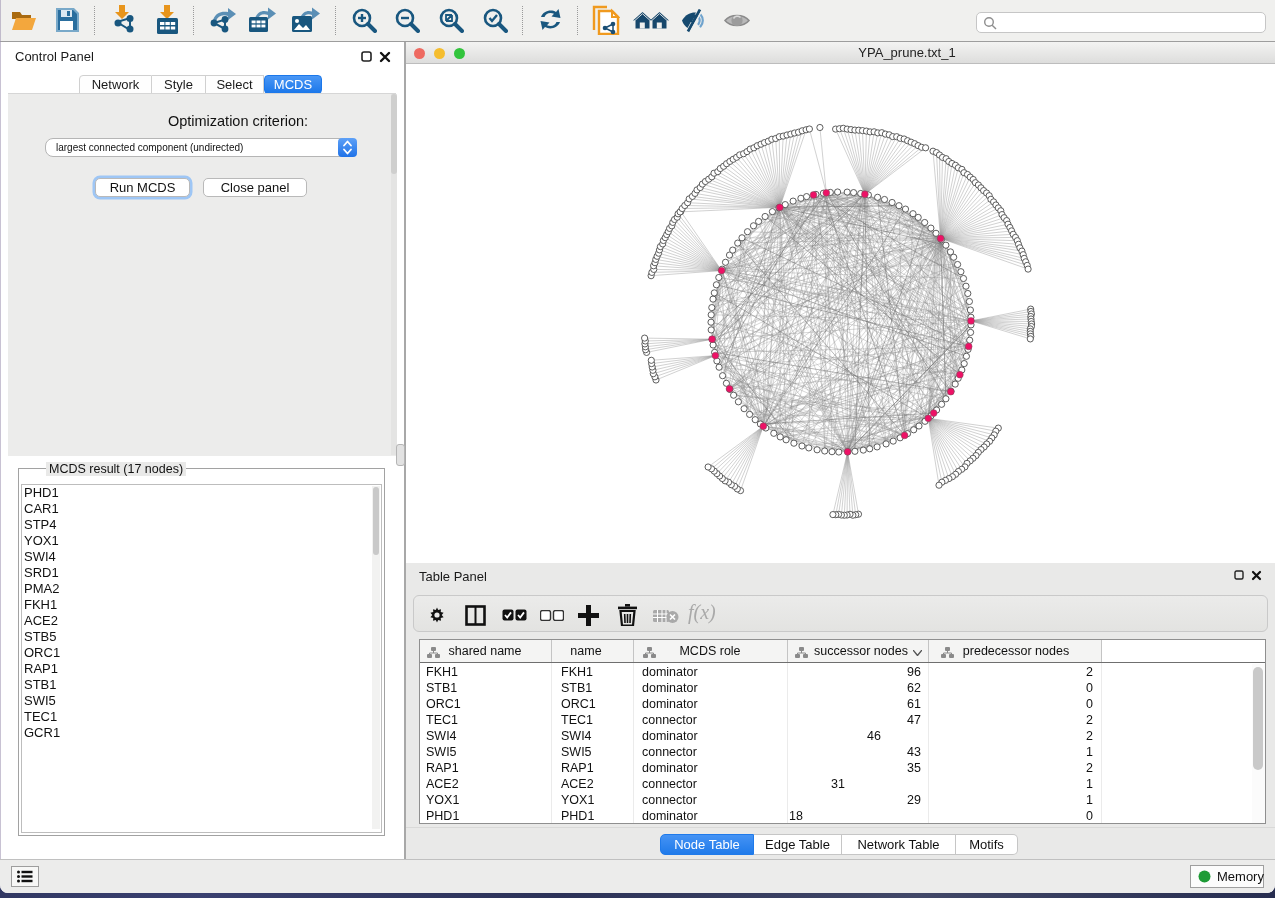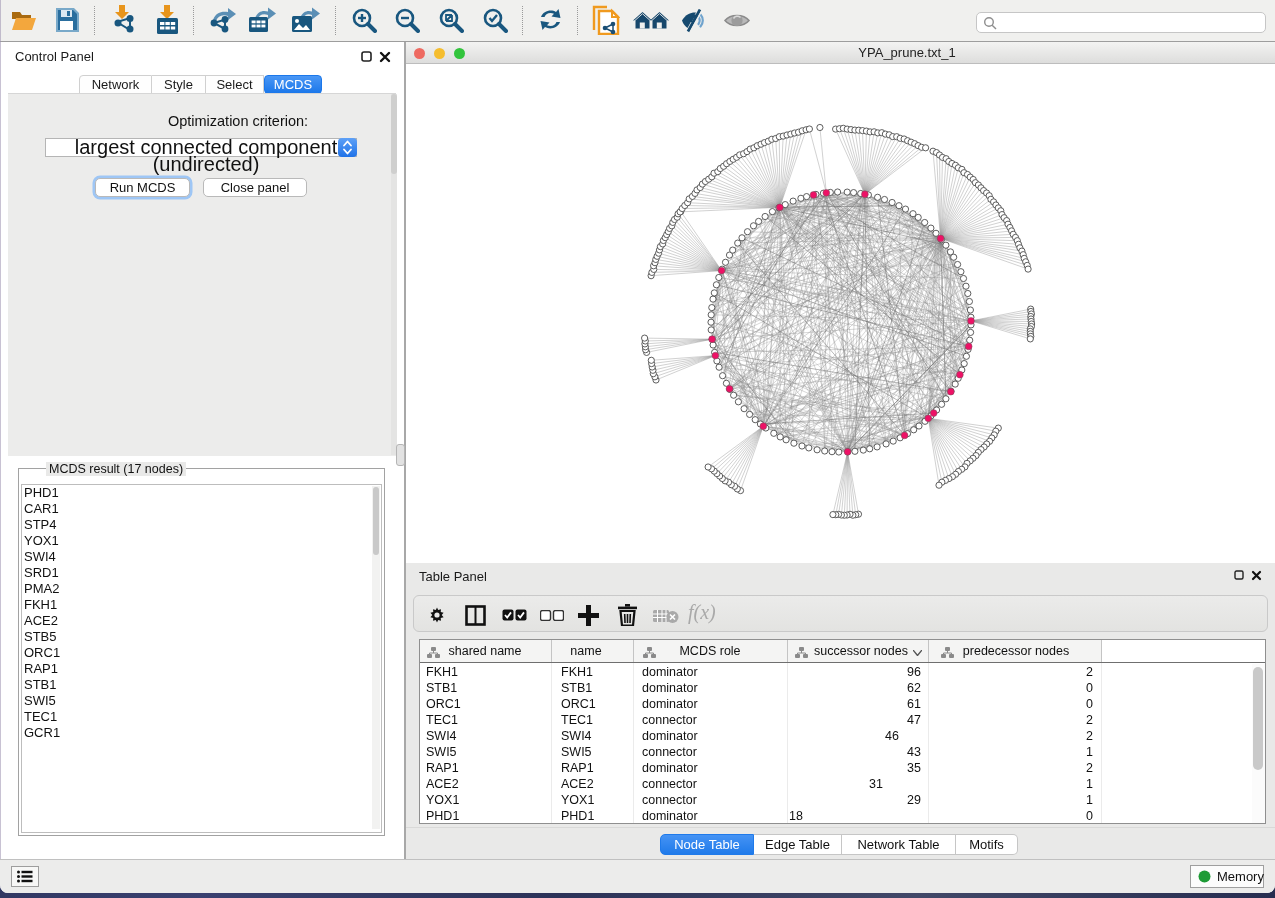--- a/index.html
+++ b/index.html
@@ -13,21 +13,21 @@
   background:#f0f0ee; border-bottom:1px solid #9d9d9d; }
 #searchbox { position:absolute; left:976px; top:12px; width:290px; height:21px;
   background:#fff; border:1px solid #c6c6c6; border-radius:5px; }
 #cp-title { position:absolute; left:15px; top:49px; font-size:13px; color:#1a1a1a; }
 .tab { position:absolute; top:75px; height:19px; background:#fefefe; border:1px solid #d0d0d0;
   font-size:13px; color:#1a1a1a; text-align:center; line-height:18px; }
 #tabcontent { position:absolute; left:8px; top:93px; width:388px; height:363px;
   background:#ececeb; border-top:1px solid #d6d6d6; }
 #optlabel { position:absolute; left:0; top:113px; width:476px; text-align:center; font-size:14.5px; color:#111; }
 #dropdown { position:absolute; left:45px; top:138px; width:312px; height:19px; background:#fff;
-  border:1px solid #b5b5b5; border-radius:0; font-size:20px; color:#111; line-height:17px; text-align:center; padding-left:10px; }
+  border:1px solid #b5b5b5; border-radius:8px; font-size:10px; color:#111; line-height:17px; text-align:left; padding-left:10px; }
 #dropbtn { position:absolute; right:-1px; top:-1px; width:19px; height:19px; border-radius:4px;
   background:linear-gradient(#5ea1f7,#1f72e8); }
 .btn { position:absolute; top:170px; height:19px; background:#fff; border:1px solid #b9b9b9;
   border-radius:5px; font-size:13px; color:#111; text-align:center; line-height:17px;margin-top:8px; }
 #fieldset { position:absolute; left:18px; top:468px; width:367px; height:368px; border:1px solid #a2a2a2; }
 #fieldlegend { position:absolute; left:6px; top:-7px; background:#e9e9e8; padding:0 3px;
   font-size:12.5px; color:#111;margin-left:21px; }
 #mcdslist { position:absolute; left:2px; top:15px; width:361px; height:349px; background:#fff;
   border:1px solid #bdbdbd; font-size:13px; color:#111; padding:0 0 0 2px; line-height:16px; }
 #mcdssb { position:absolute; right:1px; top:1px; width:8px; height:343px; background:#f2f2f1; }
@@ -1423,42 +1423,42 @@
       <span style="left:426px">TEC1</span>
       <span style="left:561px">TEC1</span>
       <span style="left:642px">connector</span>
       <span style="left:831px;width:90px;text-align:right">47</span>
       <span style="left:1003px;width:90px;text-align:right">2</span>
     </div>
 <div class="trow" style="top:729px">
       <span style="left:426px">SWI4</span>
       <span style="left:561px">SWI4</span>
       <span style="left:642px">dominator</span>
-      <span style="left:809px;width:90px;text-align:right">46</span>
+      <span style="left:867px;width:90px;text-align:left">46</span>
       <span style="left:1003px;width:90px;text-align:right">2</span>
     </div>
 <div class="trow" style="top:745px">
       <span style="left:426px">SWI5</span>
       <span style="left:561px">SWI5</span>
       <span style="left:642px">connector</span>
       <span style="left:831px;width:90px;text-align:right">43</span>
       <span style="left:1003px;width:90px;text-align:right">1</span>
     </div>
 <div class="trow" style="top:761px">
       <span style="left:426px">RAP1</span>
       <span style="left:561px">RAP1</span>
       <span style="left:642px">dominator</span>
       <span style="left:831px;width:90px;text-align:right">35</span>
       <span style="left:1003px;width:90px;text-align:right">2</span>
     </div>
 <div class="trow" style="top:777px">
       <span style="left:426px">ACE2</span>
       <span style="left:561px">ACE2</span>
       <span style="left:642px">connector</span>
-      <span style="left:831px;width:90px;text-align:center">31</span>
+      <span style="left:831px;width:90px;text-align:left">31</span>
       <span style="left:1003px;width:90px;text-align:right">1</span>
     </div>
 <div class="trow" style="top:793px">
       <span style="left:426px">YOX1</span>
       <span style="left:561px">YOX1</span>
       <span style="left:642px">connector</span>
       <span style="left:831px;width:90px;text-align:right">29</span>
       <span style="left:1003px;width:90px;text-align:right">1</span>
     </div>
 <div class="trow" style="top:809px">

